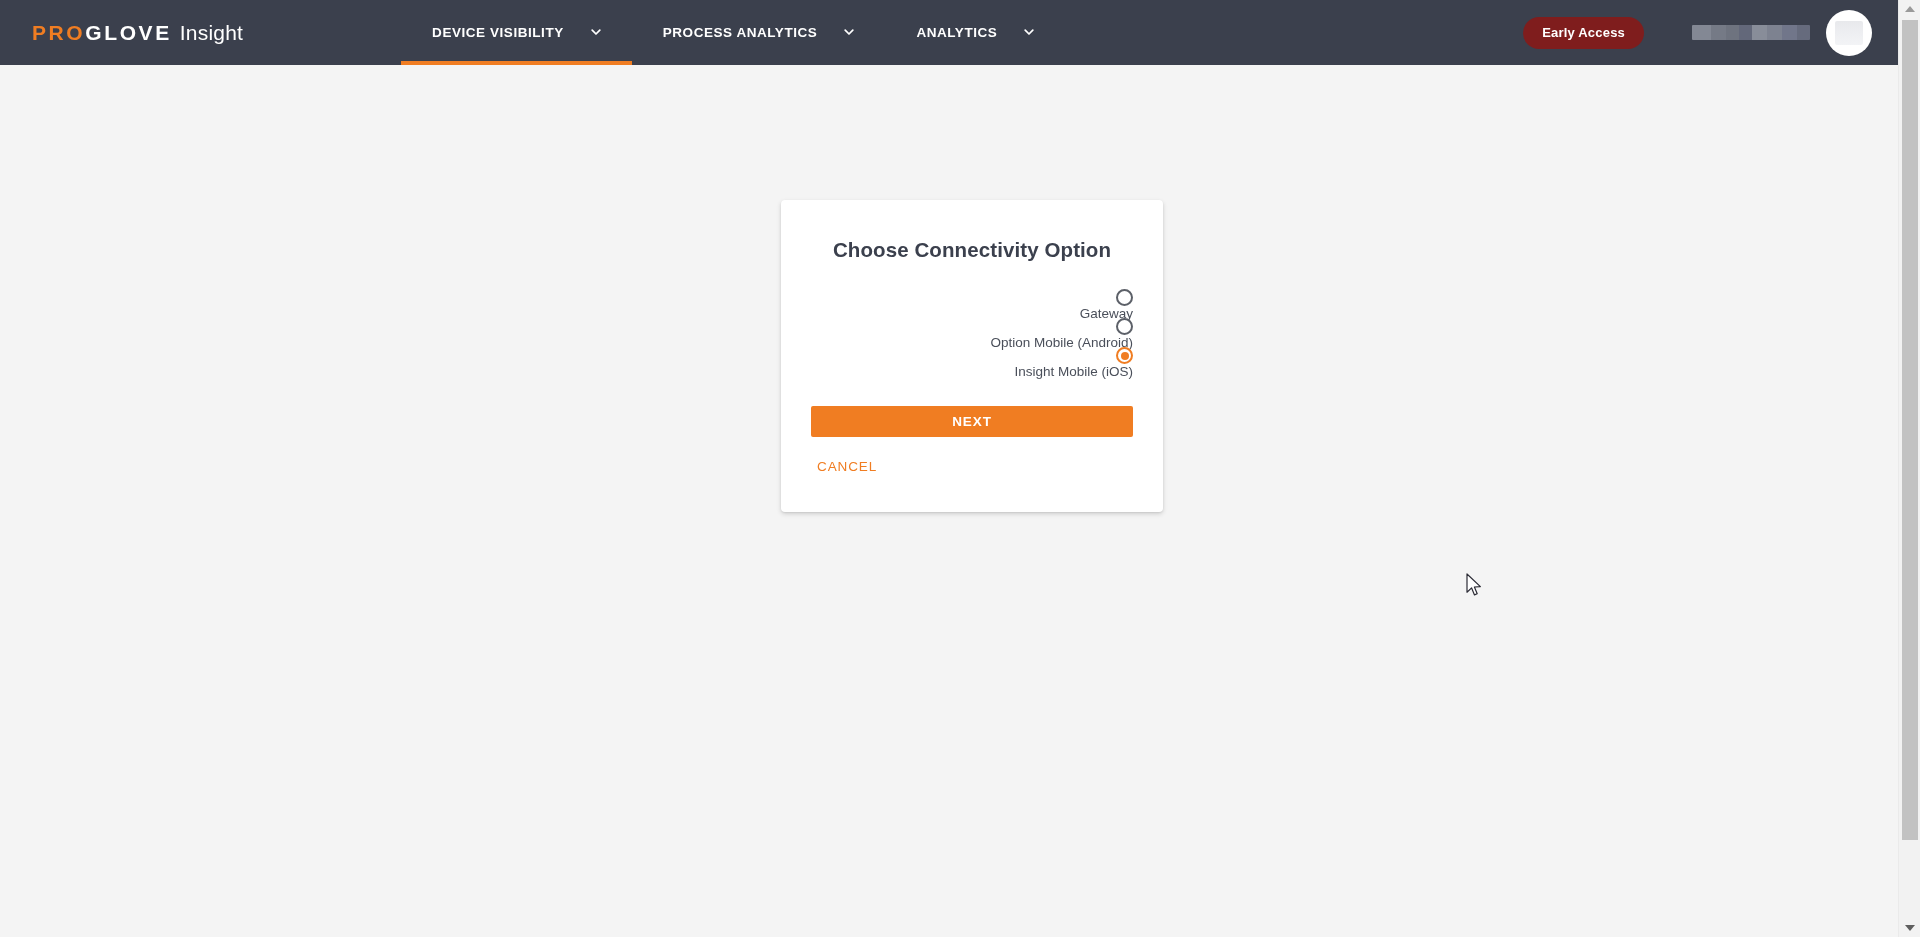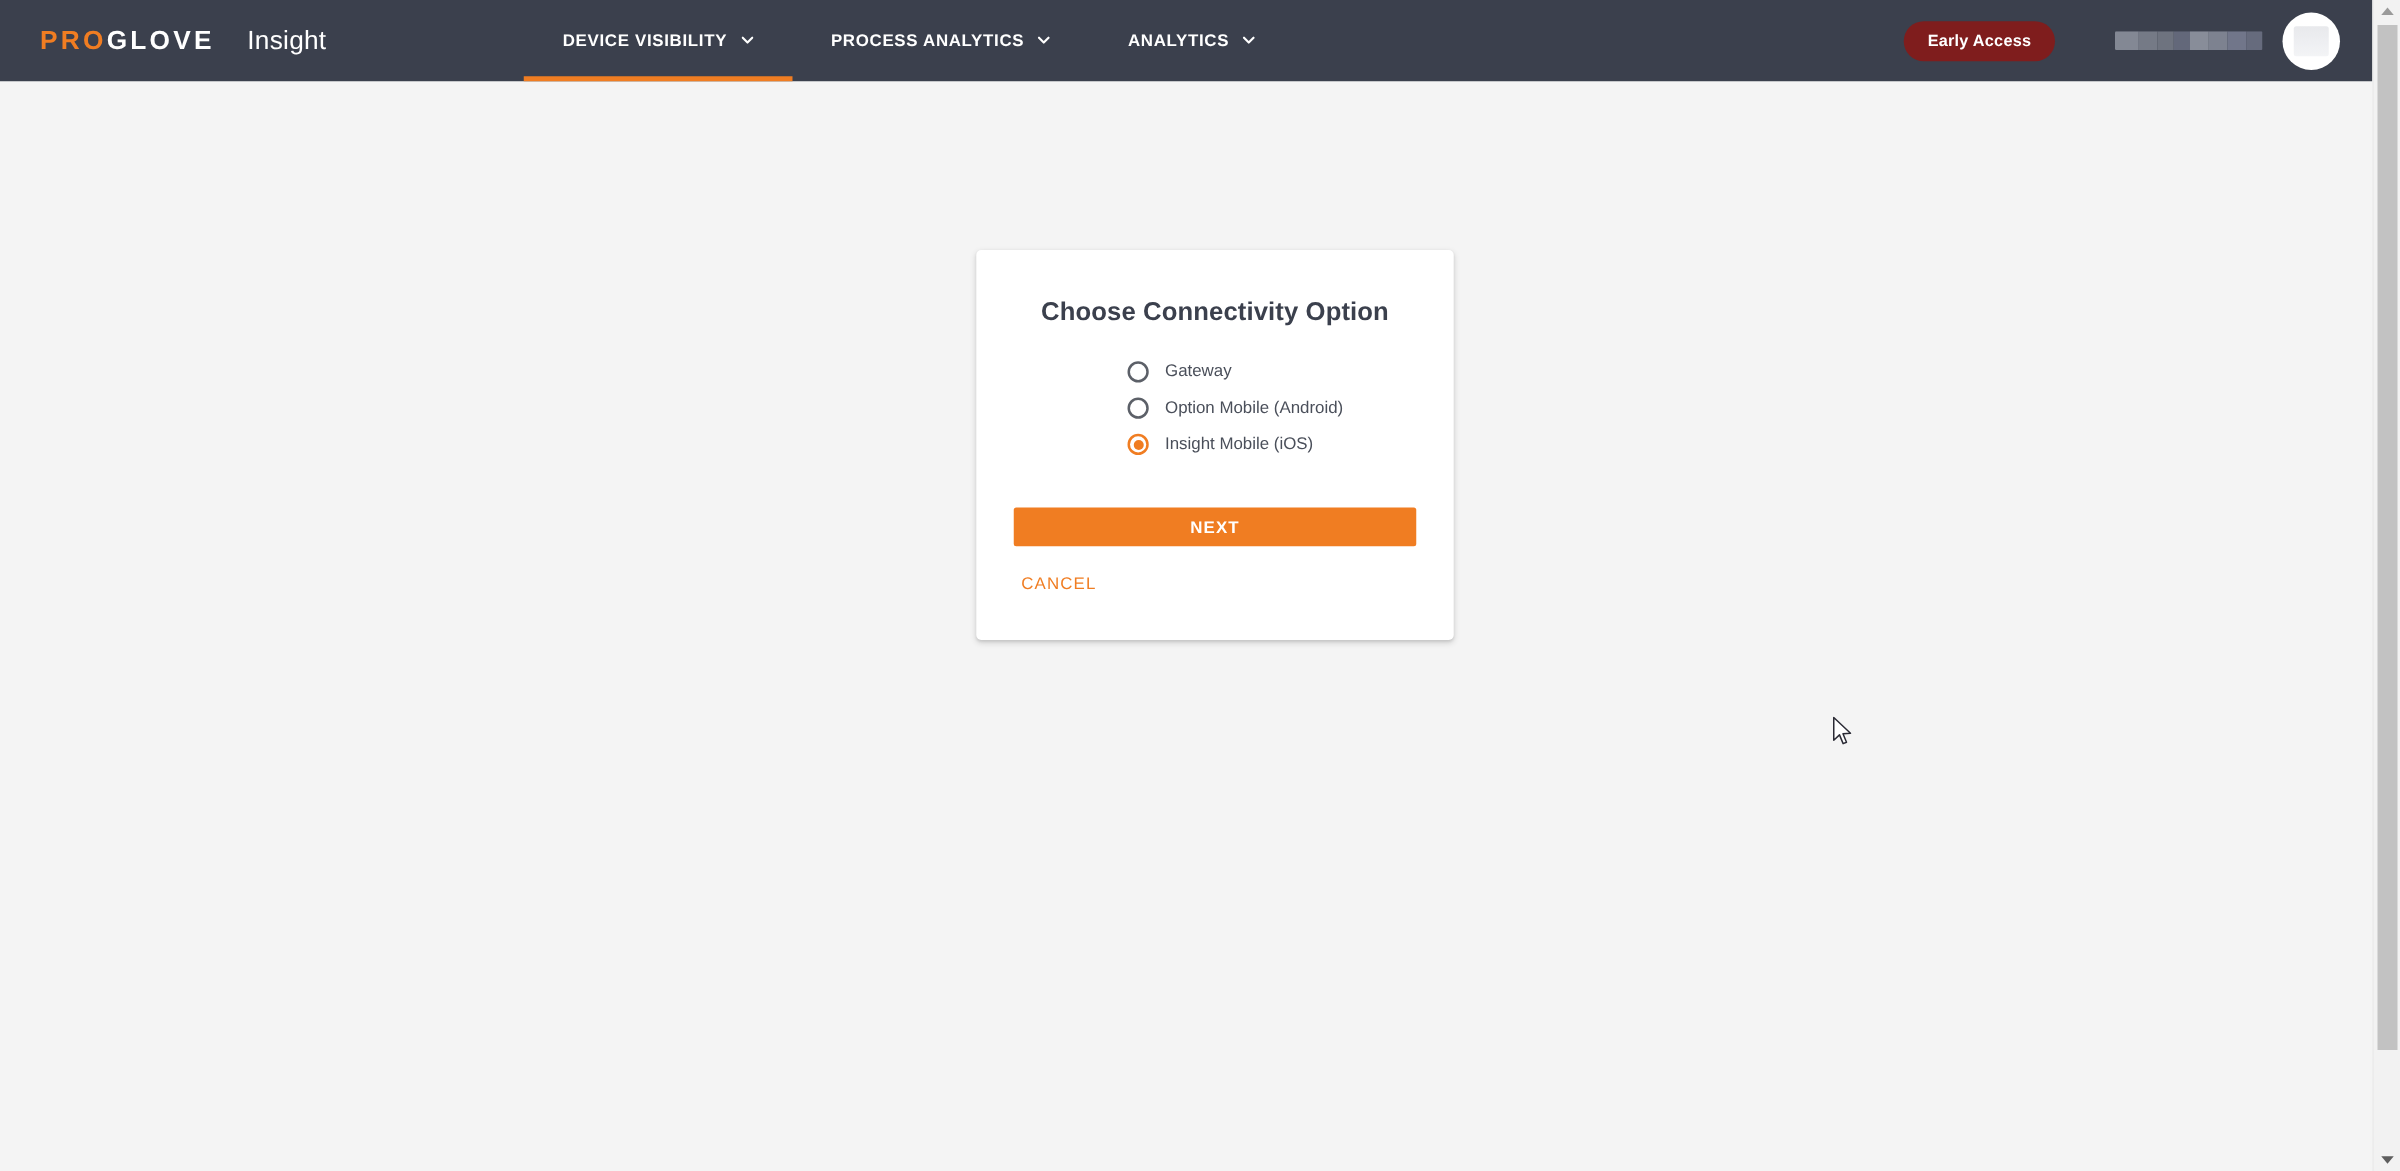--- a/index.html
+++ b/index.html
@@ -49,21 +49,21 @@
   .brand-glove {
     color: #ffffff;
     font-size: 21px;
     font-weight: bold;
     letter-spacing: 2.6px;
   }
   .brand-product {
     color: #ffffff;
     font-size: 21px;
     font-weight: 400;
-    margin-left: 26px;
+    margin-left: 8px;
     letter-spacing: 0.2px;
   }
 
   .nav {
     display: flex;
     align-items: stretch;
     height: 65px;
     margin-left: 158px;
   }
   .nav-item {
@@ -71,20 +71,21 @@
     display: flex;
     align-items: center;
     height: 65px;
     padding: 0 31px;
     color: #ffffff;
     font-size: 13.5px;
     font-weight: bold;
     letter-spacing: 0.55px;
     cursor: pointer;
     white-space: nowrap;
+    gap: 16px;
   }
   .nav-item .caret {
     display: inline-block;
     margin-left: 11px;
     width: 10px;
     height: 10px;
     position: relative;
     top: -1px;
   }
   .nav-item .caret svg { display: block; }
@@ -216,24 +217,25 @@
     margin: 10px 0 0 0;
     letter-spacing: 0.1px;
   }
 
   .options {
     margin-top: 27px;
     padding-left: 91px;
   }
   .option-row {
     display: flex;
-    align-items: flex-start;
+    align-items: flex-end;
     height: 29px;
     cursor: pointer;
     user-select: none;
+    flex-direction: column;
   }
   .radio {
     width: 17px;
     height: 17px;
     border-radius: 50%;
     border: 2px solid #5c6068;
     background: #ffffff;
     flex: 0 0 auto;
     position: relative;
   }

